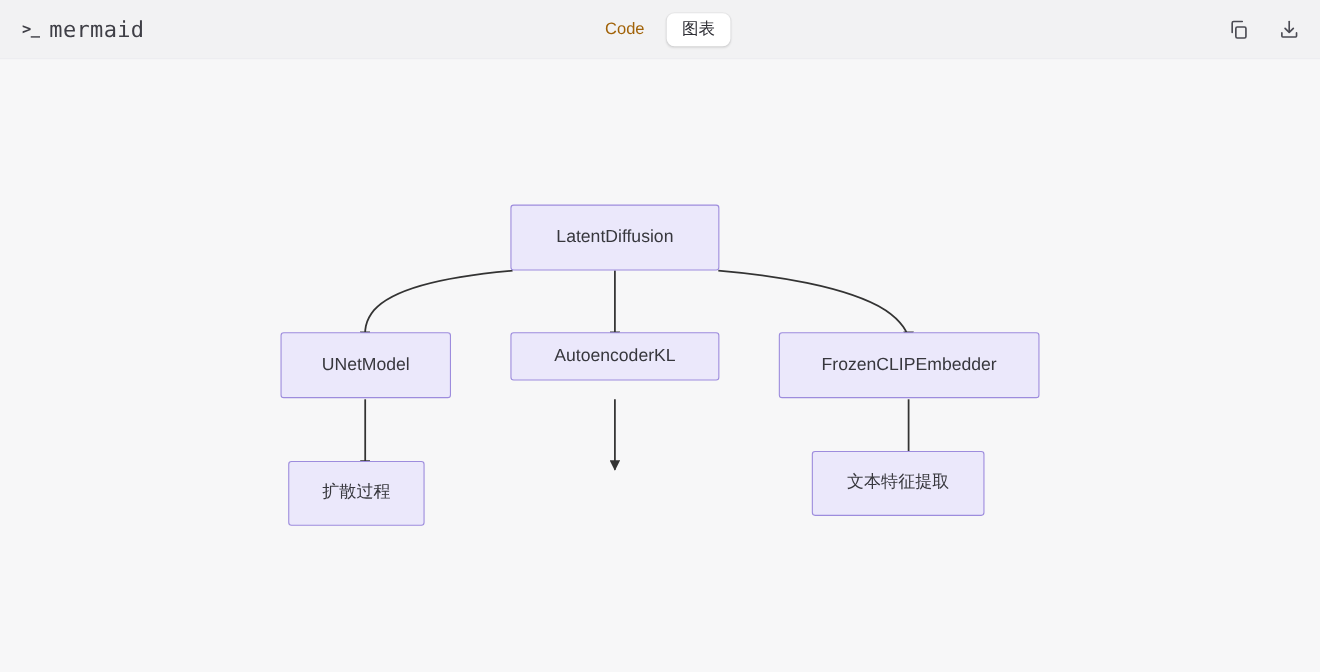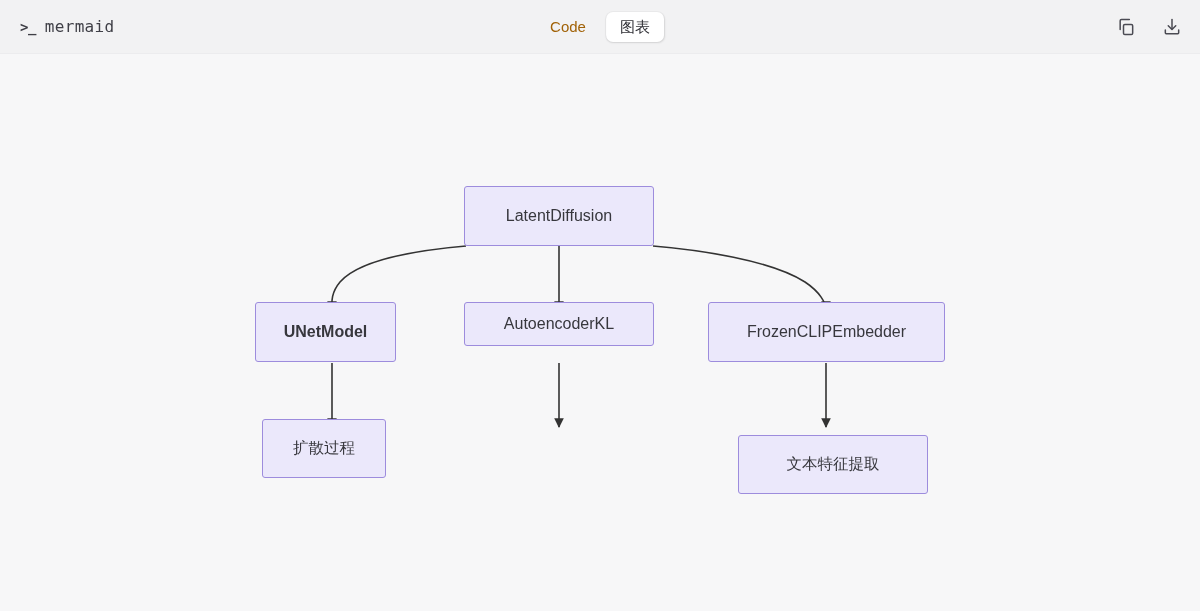--- a/index.html
+++ b/index.html
@@ -33,21 +33,21 @@
   .prompt-icon {
     font-family: "DejaVu Sans Mono", monospace;
     font-size: 14px;
     font-weight: 700;
     color: #3f3f46;
     letter-spacing: -0.5px;
     line-height: 1;
   }
   .brand-title {
     font-family: "DejaVu Sans Mono", monospace;
-    font-size: 16px;
+    font-size: 20px;
     color: #3f3f46;
     letter-spacing: 0.3px;
   }
 
   .tabs {
     position: absolute;
     left: 50%;
     top: 50%;
     transform: translate(-50%, -50%);
     display: flex;
@@ -171,23 +171,23 @@
       <path d="M 332 309 L 332 373"></path>
 
       <path d="M 559 309 L 559 373"></path>
 
       <path d="M 826 309 L 826 373"></path>
     </g>
   </svg>
 
   <div class="node" style="left:464px; top:132px; width:190px; height:60px;">LatentDiffusion</div>
 
-  <div class="node" style="left:255px; top:248px; width:141px; height:60px;font-weight:bold;">UNetModel</div>
+  <div class="node" style="left:255px; top:248px; width:155px; height:60px;">UNetModel</div>
 
   <div class="node" style="left:464px; top:248px; width:190px; height:44px;">AutoencoderKL</div>
 
   <div class="node" style="left:708px; top:248px; width:237px; height:60px;">FrozenCLIPEmbedder</div>
 
   <div class="node cjk" style="left:262px; top:365px; width:124px; height:59px;">扩散过程</div>
 
 
-  <div class="node cjk" style="left:738px; top:381px; width:190px; height:59px;">文本特征提取</div>
+  <div class="node cjk" style="left:738px; top:356px; width:157px; height:59px;">文本特征提取</div>
 </div>
 
 </body></html>

